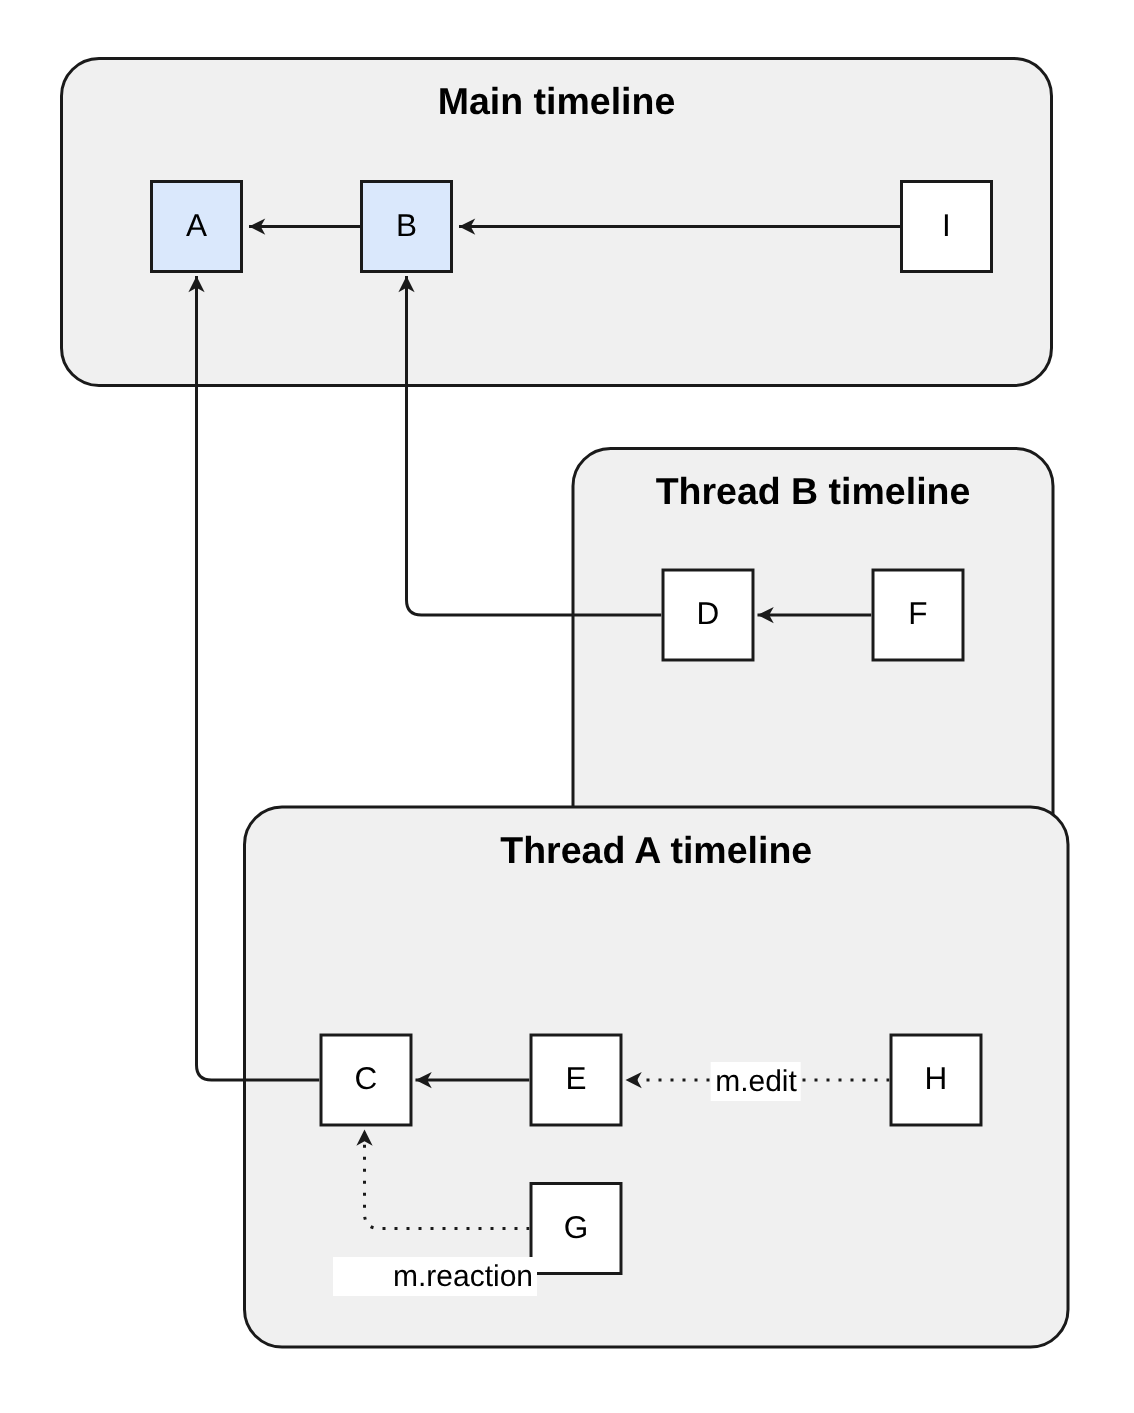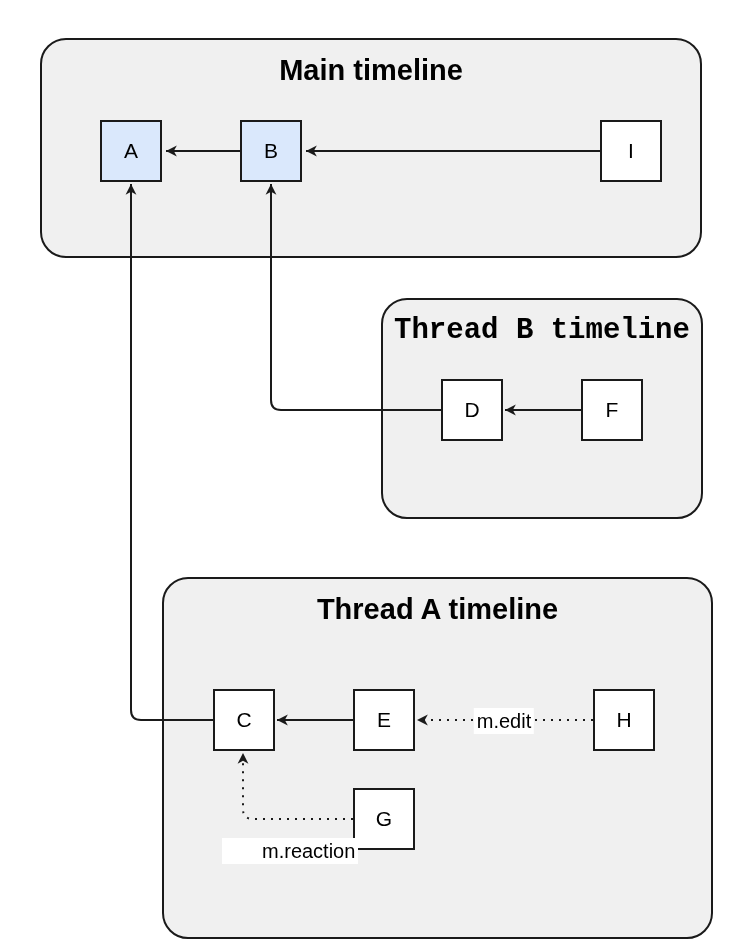--- a/index.html
+++ b/index.html
@@ -16,28 +16,28 @@
     overflow: hidden;
   }
   .tl-container {
     position: absolute;
     background: #f0f0f0;
     border: 2px solid #1a1a1a;
     border-radius: 26px;
     box-sizing: border-box;
   }
   #c-main     { left: 40px;  top: 38px;  width: 662px; height: 220px; }
-  #c-thread-b { left: 381px; top: 298px; width: 322px; height: 221px; font-family: Liberation Mono, monospace; }
-  #c-thread-a { left: 162px; top: 537px; width: 551px; height: 362px; margin-top: 40px; }
+  #c-thread-b { left: 381px; top: 298px; width: 322px; height: 273px; }
+  #c-thread-a { left: 162px; top: 537px; width: 551px; height: 362px; }
   .tl-title {
     display: block;
     text-align: center;
     margin-top: 14px;
     font-weight: bold;
-    font-size: 29px;
+    font-size: 25px;
     color: #000000;
   }
   .node {
     position: absolute;
     width: 62px;
     height: 62px;
     box-sizing: border-box;
     border: 2px solid #1a1a1a;
     background: #ffffff;
     display: flex;

